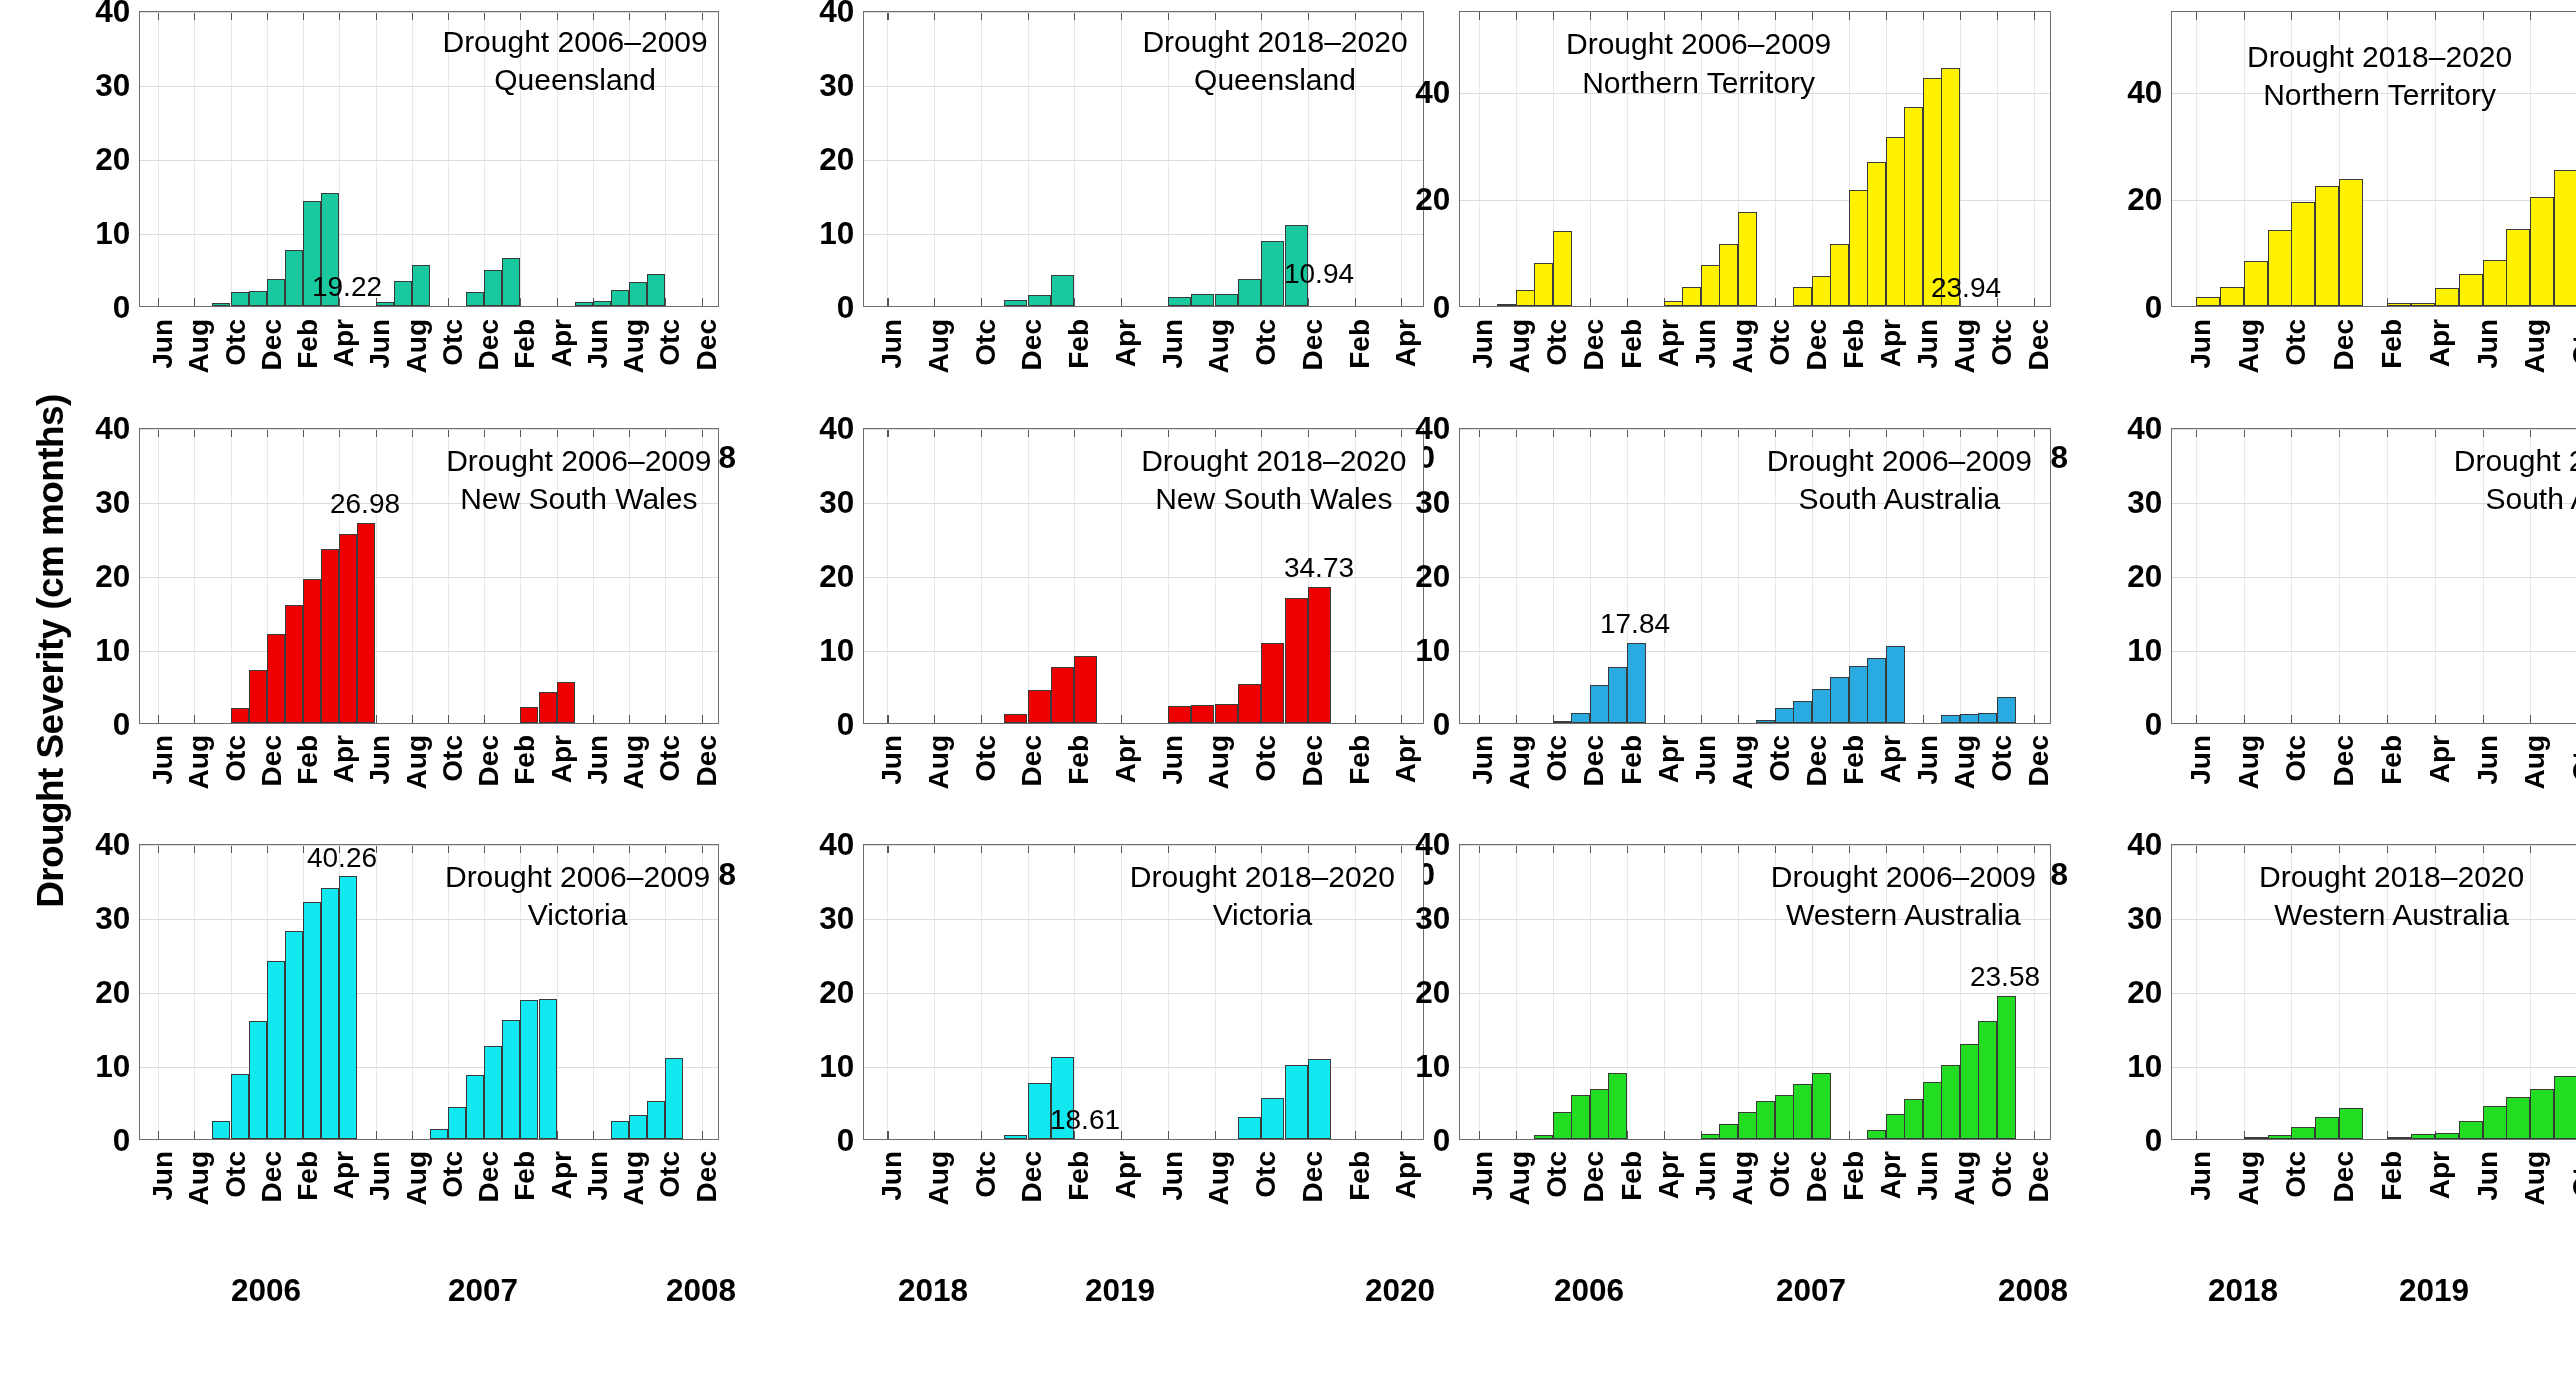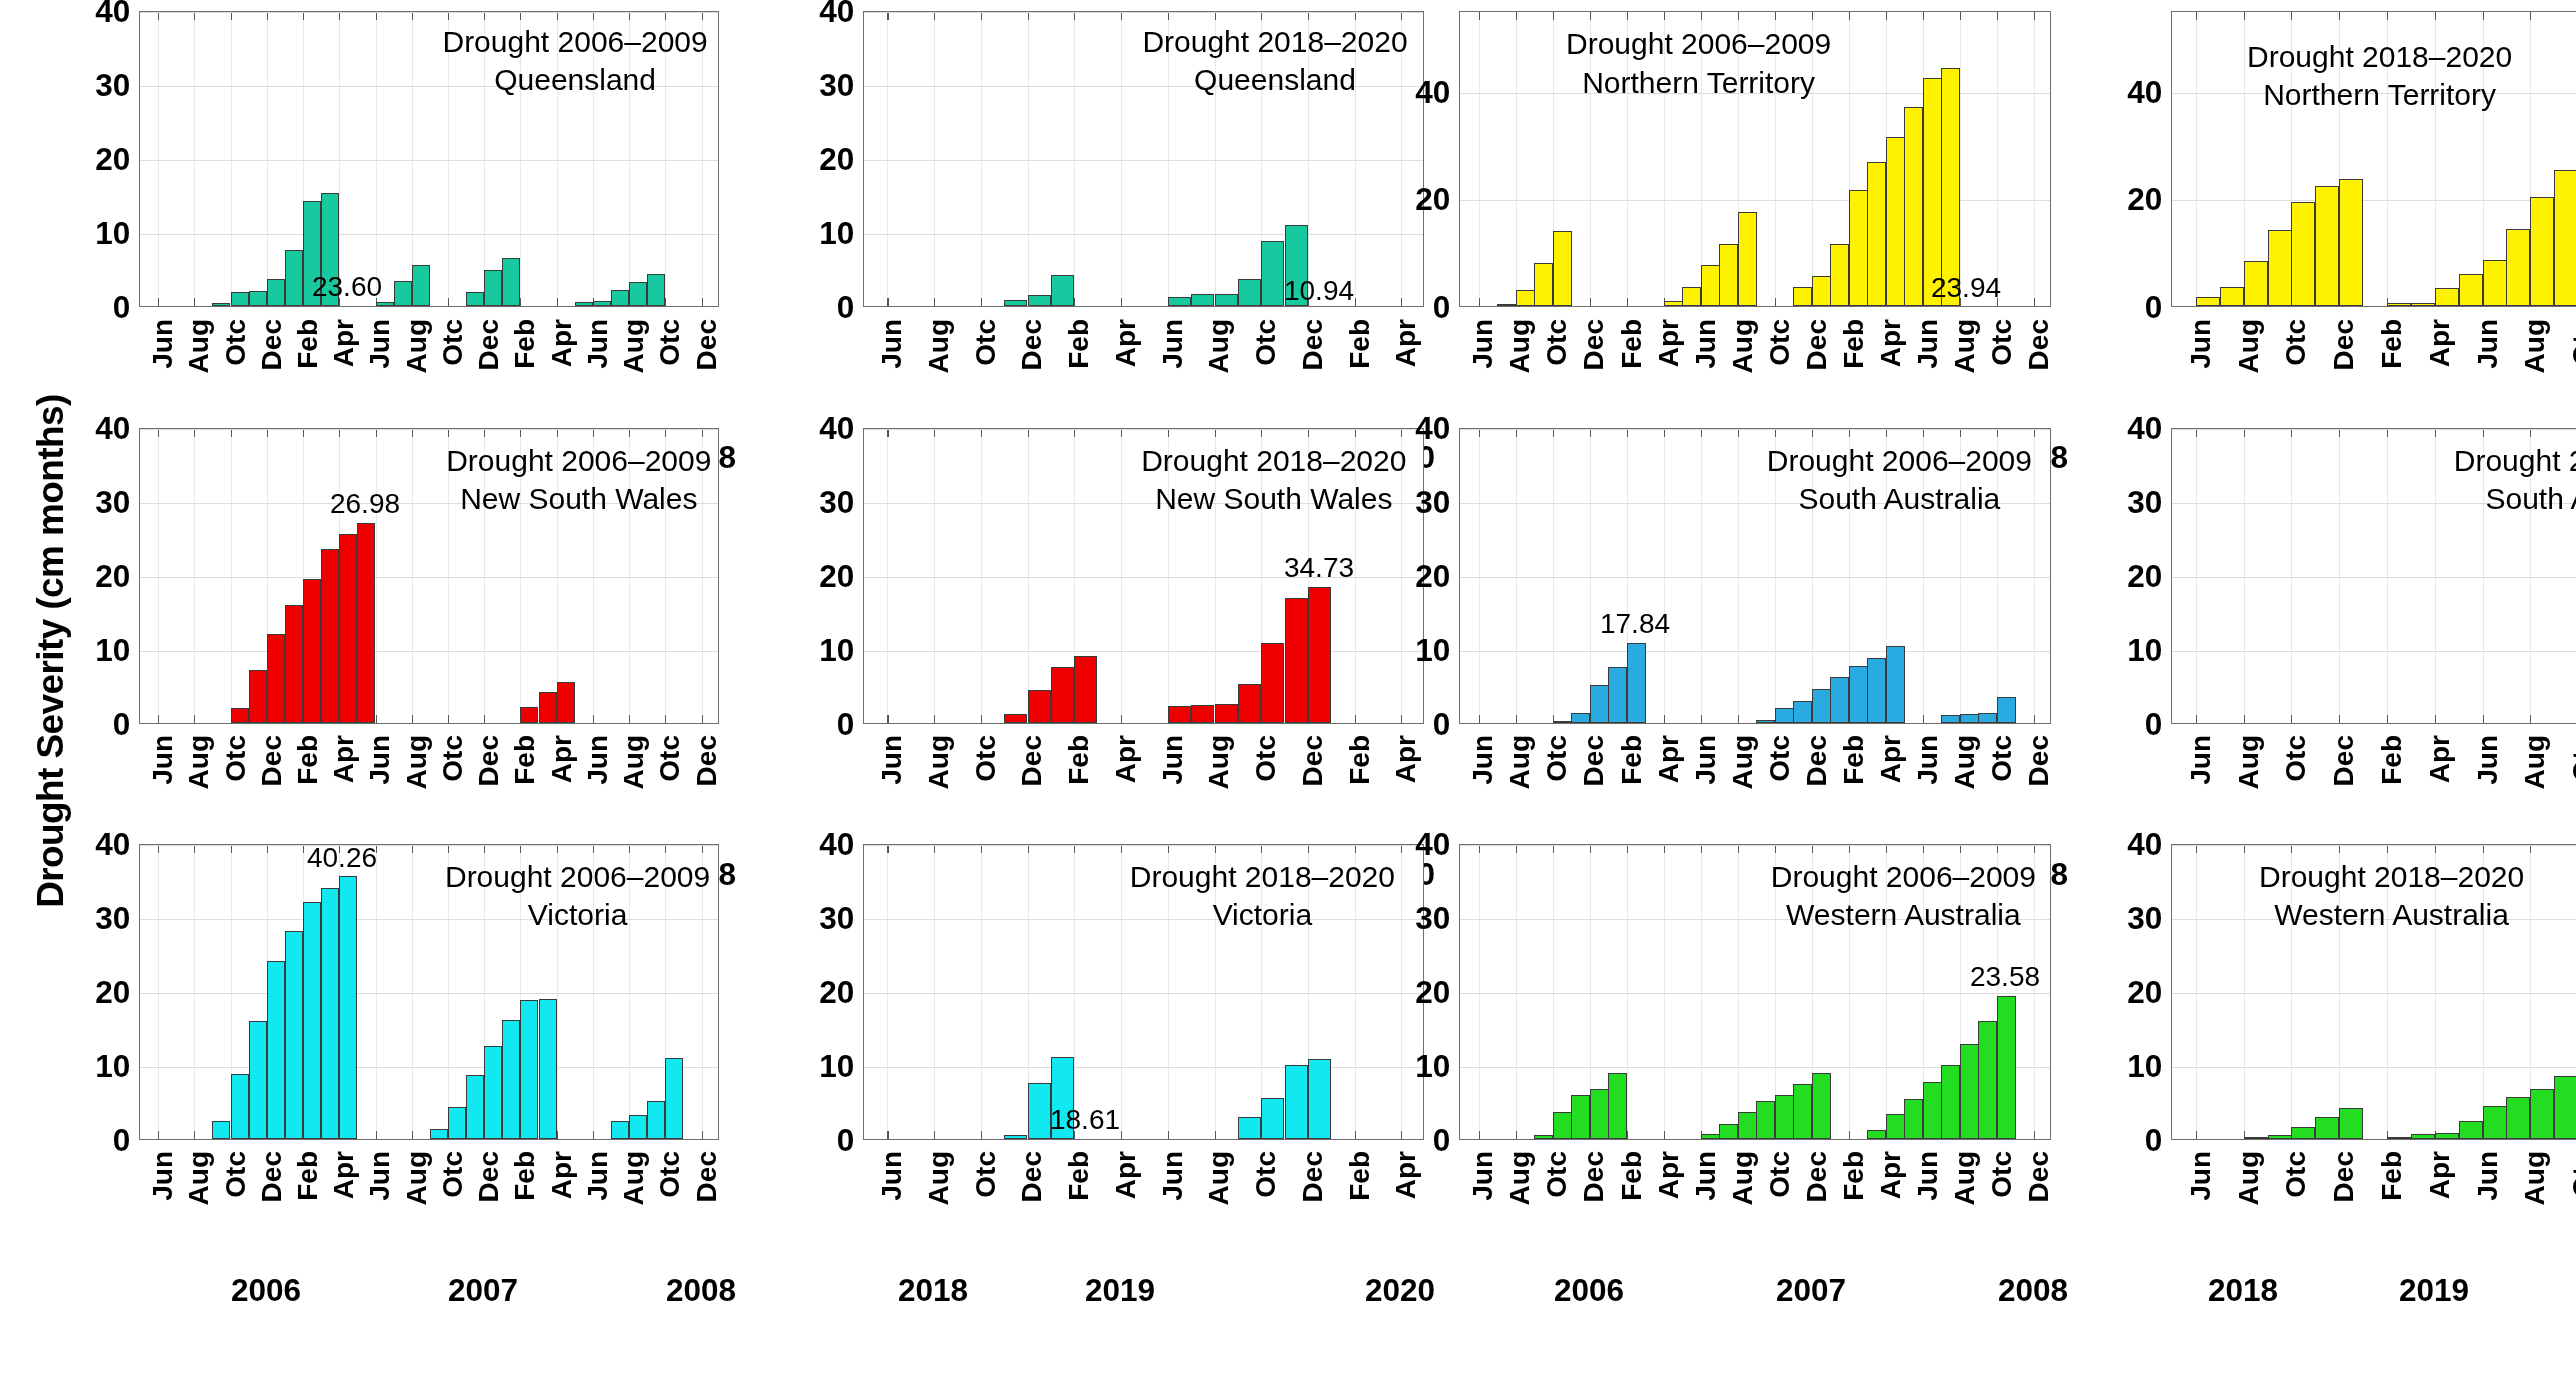--- a/index.html
+++ b/index.html
@@ -215,21 +215,21 @@
         <div class="xtick" style="left: 479px;">Aug</div>
         <div class="xtick" style="left: 515px;">Otc</div>
         <div class="xtick" style="left: 552px;">Dec</div>
         <div class="yearlabel" style="left: 127px; margin-top: 132px;">2006</div>
         <div class="yearlabel" style="left: 344px; margin-top: 132px;">2007</div>
         <div class="yearlabel" style="left: 562px; margin-top: 132px;">2008</div>
         <div class="caption" style="right: 11.3px; top: 11.3px;">
           <div>Drought 2006–2009</div>
           <div>Queensland</div>
         </div>
-        <div class="peaklabel" style="left: 208px; top: 260px; transform: translateX(-50%);">23.60</div>
+        <div class="peaklabel" style="left: 208px; top: 260px; transform: translateX(-50%);">19.22</div>
       </div>
       <div class="panel" style="left: 825px; top: 11.3px; width: 561px; height: 296px;">
         <div class="axisbox">
           <div class="gridlines">
             <div class="vgrid" style="left: 23.4px;"></div>
             <div class="tickmark" style="left: 23.4px;"></div>
             <div class="tickmark bot" style="left: 23.4px;"></div>
             <div class="vgrid" style="left: 70px;"></div>
             <div class="tickmark" style="left: 70px;"></div>
             <div class="tickmark bot" style="left: 70px;"></div>
@@ -297,21 +297,21 @@
         <div class="xtick" style="left: 434px;">Dec</div>
         <div class="xtick" style="left: 481px;">Feb</div>
         <div class="xtick" style="left: 527px;">Apr</div>
         <div class="yearlabel" style="left: 70px; margin-top: 132px;">2018</div>
         <div class="yearlabel" style="left: 257px; margin-top: 132px;">2019</div>
         <div class="yearlabel" style="left: 537px; margin-top: 132px;">2020</div>
         <div class="caption" style="right: 16.4px; top: 11.3px;">
           <div>Drought 2018–2020</div>
           <div>Queensland</div>
         </div>
-        <div class="peaklabel" style="left: 456px; top: 264px; transform: translateX(-50%);">10.94</div>
+        <div class="peaklabel" style="left: 456px; top: 247px; transform: translateX(-50%);">10.94</div>
       </div>
       <div class="panel" style="left: 1421px; top: 11.3px; width: 592px; height: 296px;">
         <div class="axisbox">
           <div class="gridlines">
             <div class="vgrid" style="left: 18.5px;"></div>
             <div class="tickmark" style="left: 18.5px;"></div>
             <div class="tickmark bot" style="left: 18.5px;"></div>
             <div class="vgrid" style="left: 56px;"></div>
             <div class="tickmark" style="left: 56px;"></div>
             <div class="tickmark bot" style="left: 56px;"></div>

